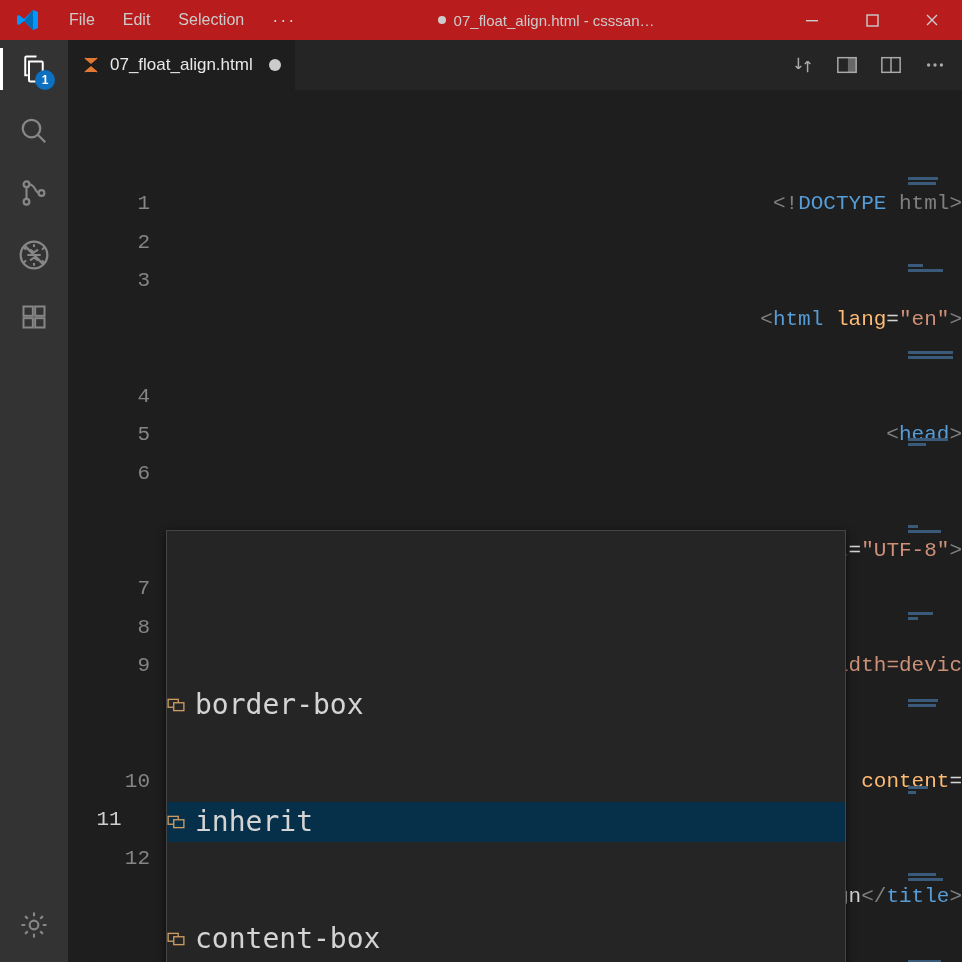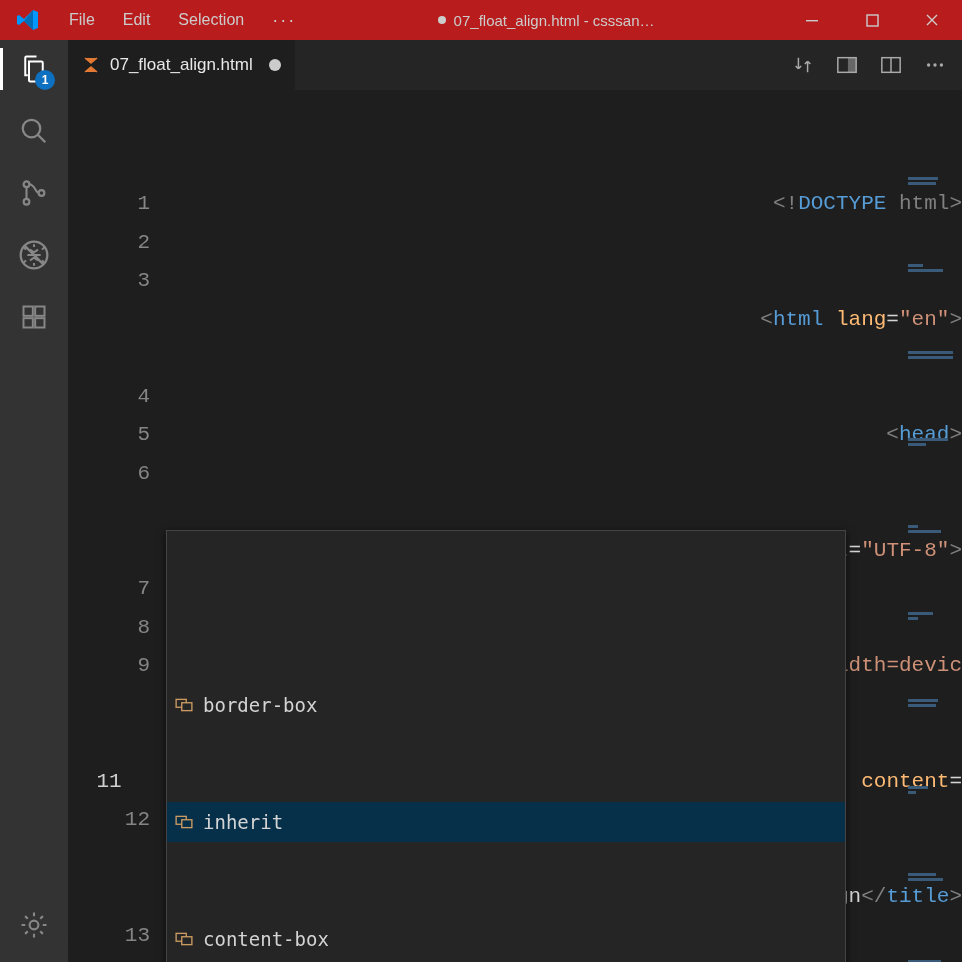--- a/index.html
+++ b/index.html
@@ -66,21 +66,21 @@
 .white { color:#d4d4d4; }
 .indent-guide { display:inline-block; border-left:1px solid #3a3a3a; width:1px; height:38.5px; vertical-align:top; margin-right:-1px;}
 
 .suggest {
   position:absolute; left:98px; top:440px; width:680px;
   background:#252526;
   box-shadow: 0 2px 8px rgba(0,0,0,0.6);
   border:1px solid #454545;
 }
 .sug-list { }
-.sug-item { height:40px; display:flex; align-items:center; padding-left:8px; gap:10px; font-family:Consolas,monospace; font-size:19px; color:#d4d4d4;}
+.sug-item { height:40px; display:flex; align-items:center; gap:10px; font-family:Consolas,monospace; font-size:28px; color:#d4d4d4;}
 .sug-item.sel { background:#062f4a; }
 .sug-icon { width:18px;height:18px; flex-shrink:0; }
 
 .minimap { position:absolute; right:4px; top:10px; width:50px;}
 .minimap-line { height:3px; margin-bottom:2px; background:#3a5a7a; }
 
 svg { display:block; }
 </style>
 </head>
 <body>
@@ -203,21 +203,21 @@
           </svg>
       </div>
     </div>
   </div>
 
   <div class="code">
     <div class="gutter">
       <div>1</div><div>2</div><div>3</div>
       <div>4</div><div>5</div><div>6</div>
       <div>7</div><div>8</div><div>9</div>
-      <div class="cur">11</div><div>12</div>
+      <div>10</div><div class="cur">11</div><div>12</div>
       <div>13</div>
       
       
       
     </div>
 
     <div class="lines">
       <div class="ln"><span class="gray">&lt;!</span><span class="blue">DOCTYPE</span><span class="gray"> html</span><span class="gray">&gt;</span></div>
       <div class="ln"><span class="gray">&lt;</span><span class="blue">html</span><span> </span><span class="lblue">lang</span><span class="white">=</span><span class="orange">"en"</span><span class="gray">&gt;</span></div>
       <div class="ln"><span class="gray">&lt;</span><span class="blue">head</span><span class="gray">&gt;</span></div>

